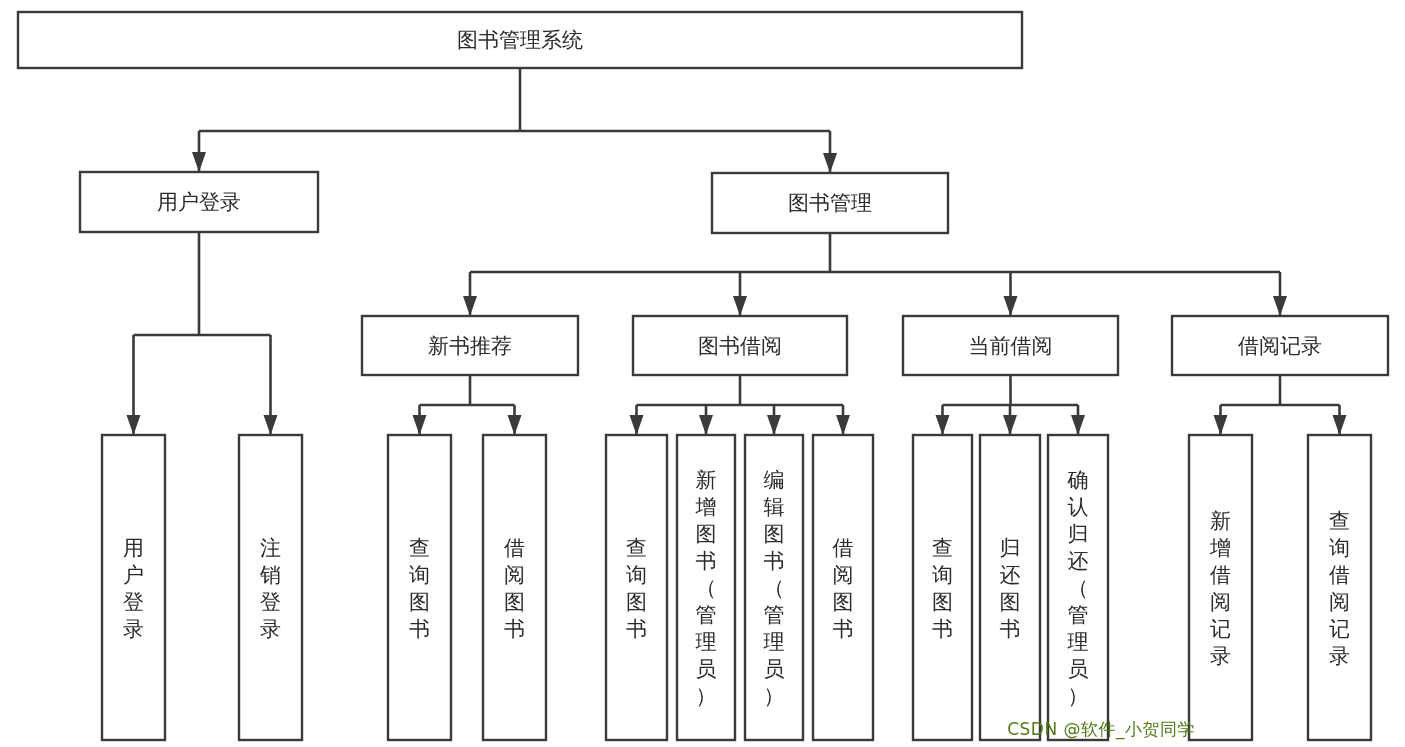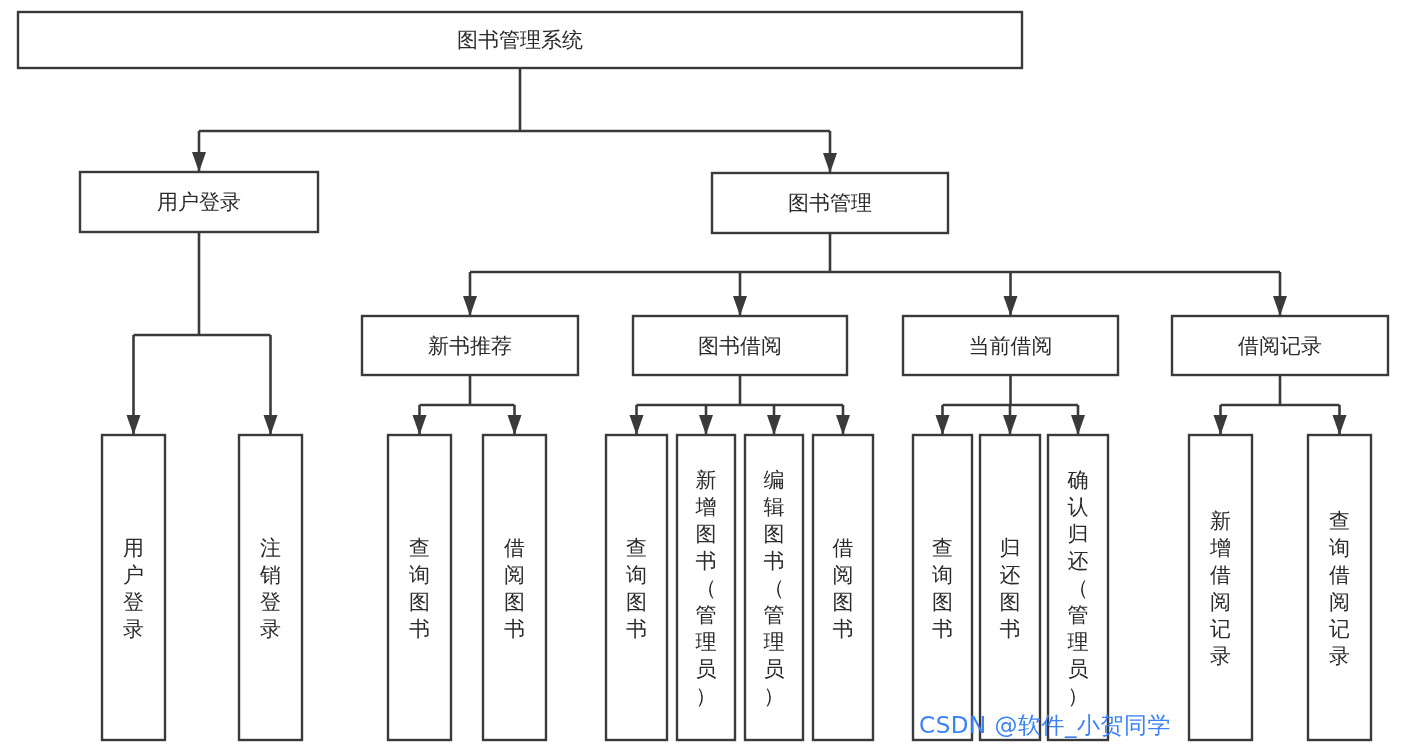--- a/index.html
+++ b/index.html
@@ -11,20 +11,21 @@
     width: 1405px;
     height: 747px;
     font-family: "DejaVu Sans", "Liberation Sans", sans-serif;
     overflow: hidden;
   }
   #diagram-root {
     position: relative;
     width: 1179px;
     height: 747px;
     background: #ffffff;
+    padding-left: 16px;
   }
   svg#flow-svg {
     position: absolute;
     top: 0;
     left: 0;
     width: 1405px;
     height: 747px;
     display: block;
   }
   .node-rect {
@@ -50,25 +51,25 @@
     dominant-baseline: middle;
   }
   .node-label-v {
     font-family: "DejaVu Sans", "Liberation Sans", sans-serif;
     font-size: 21px;
     fill: #2b2b2b;
     text-anchor: middle;
   }
   .watermark {
     position: absolute;
-    right: 8px;
+    right: 0;
     bottom: 6px;
     font-family: "DejaVu Sans", "Liberation Sans", sans-serif;
-    font-size: 23px;
-    color: #3b82f6;
+    font-size: 17px;
+    color: #4d7c0f;
     letter-spacing: 0.5px;
     white-space: nowrap;
     pointer-events: none;
   }
 </style>
 </head>
 <body>
 
 <div id="diagram-root">
   <svg id="flow-svg" viewBox="0 0 1405 747">

